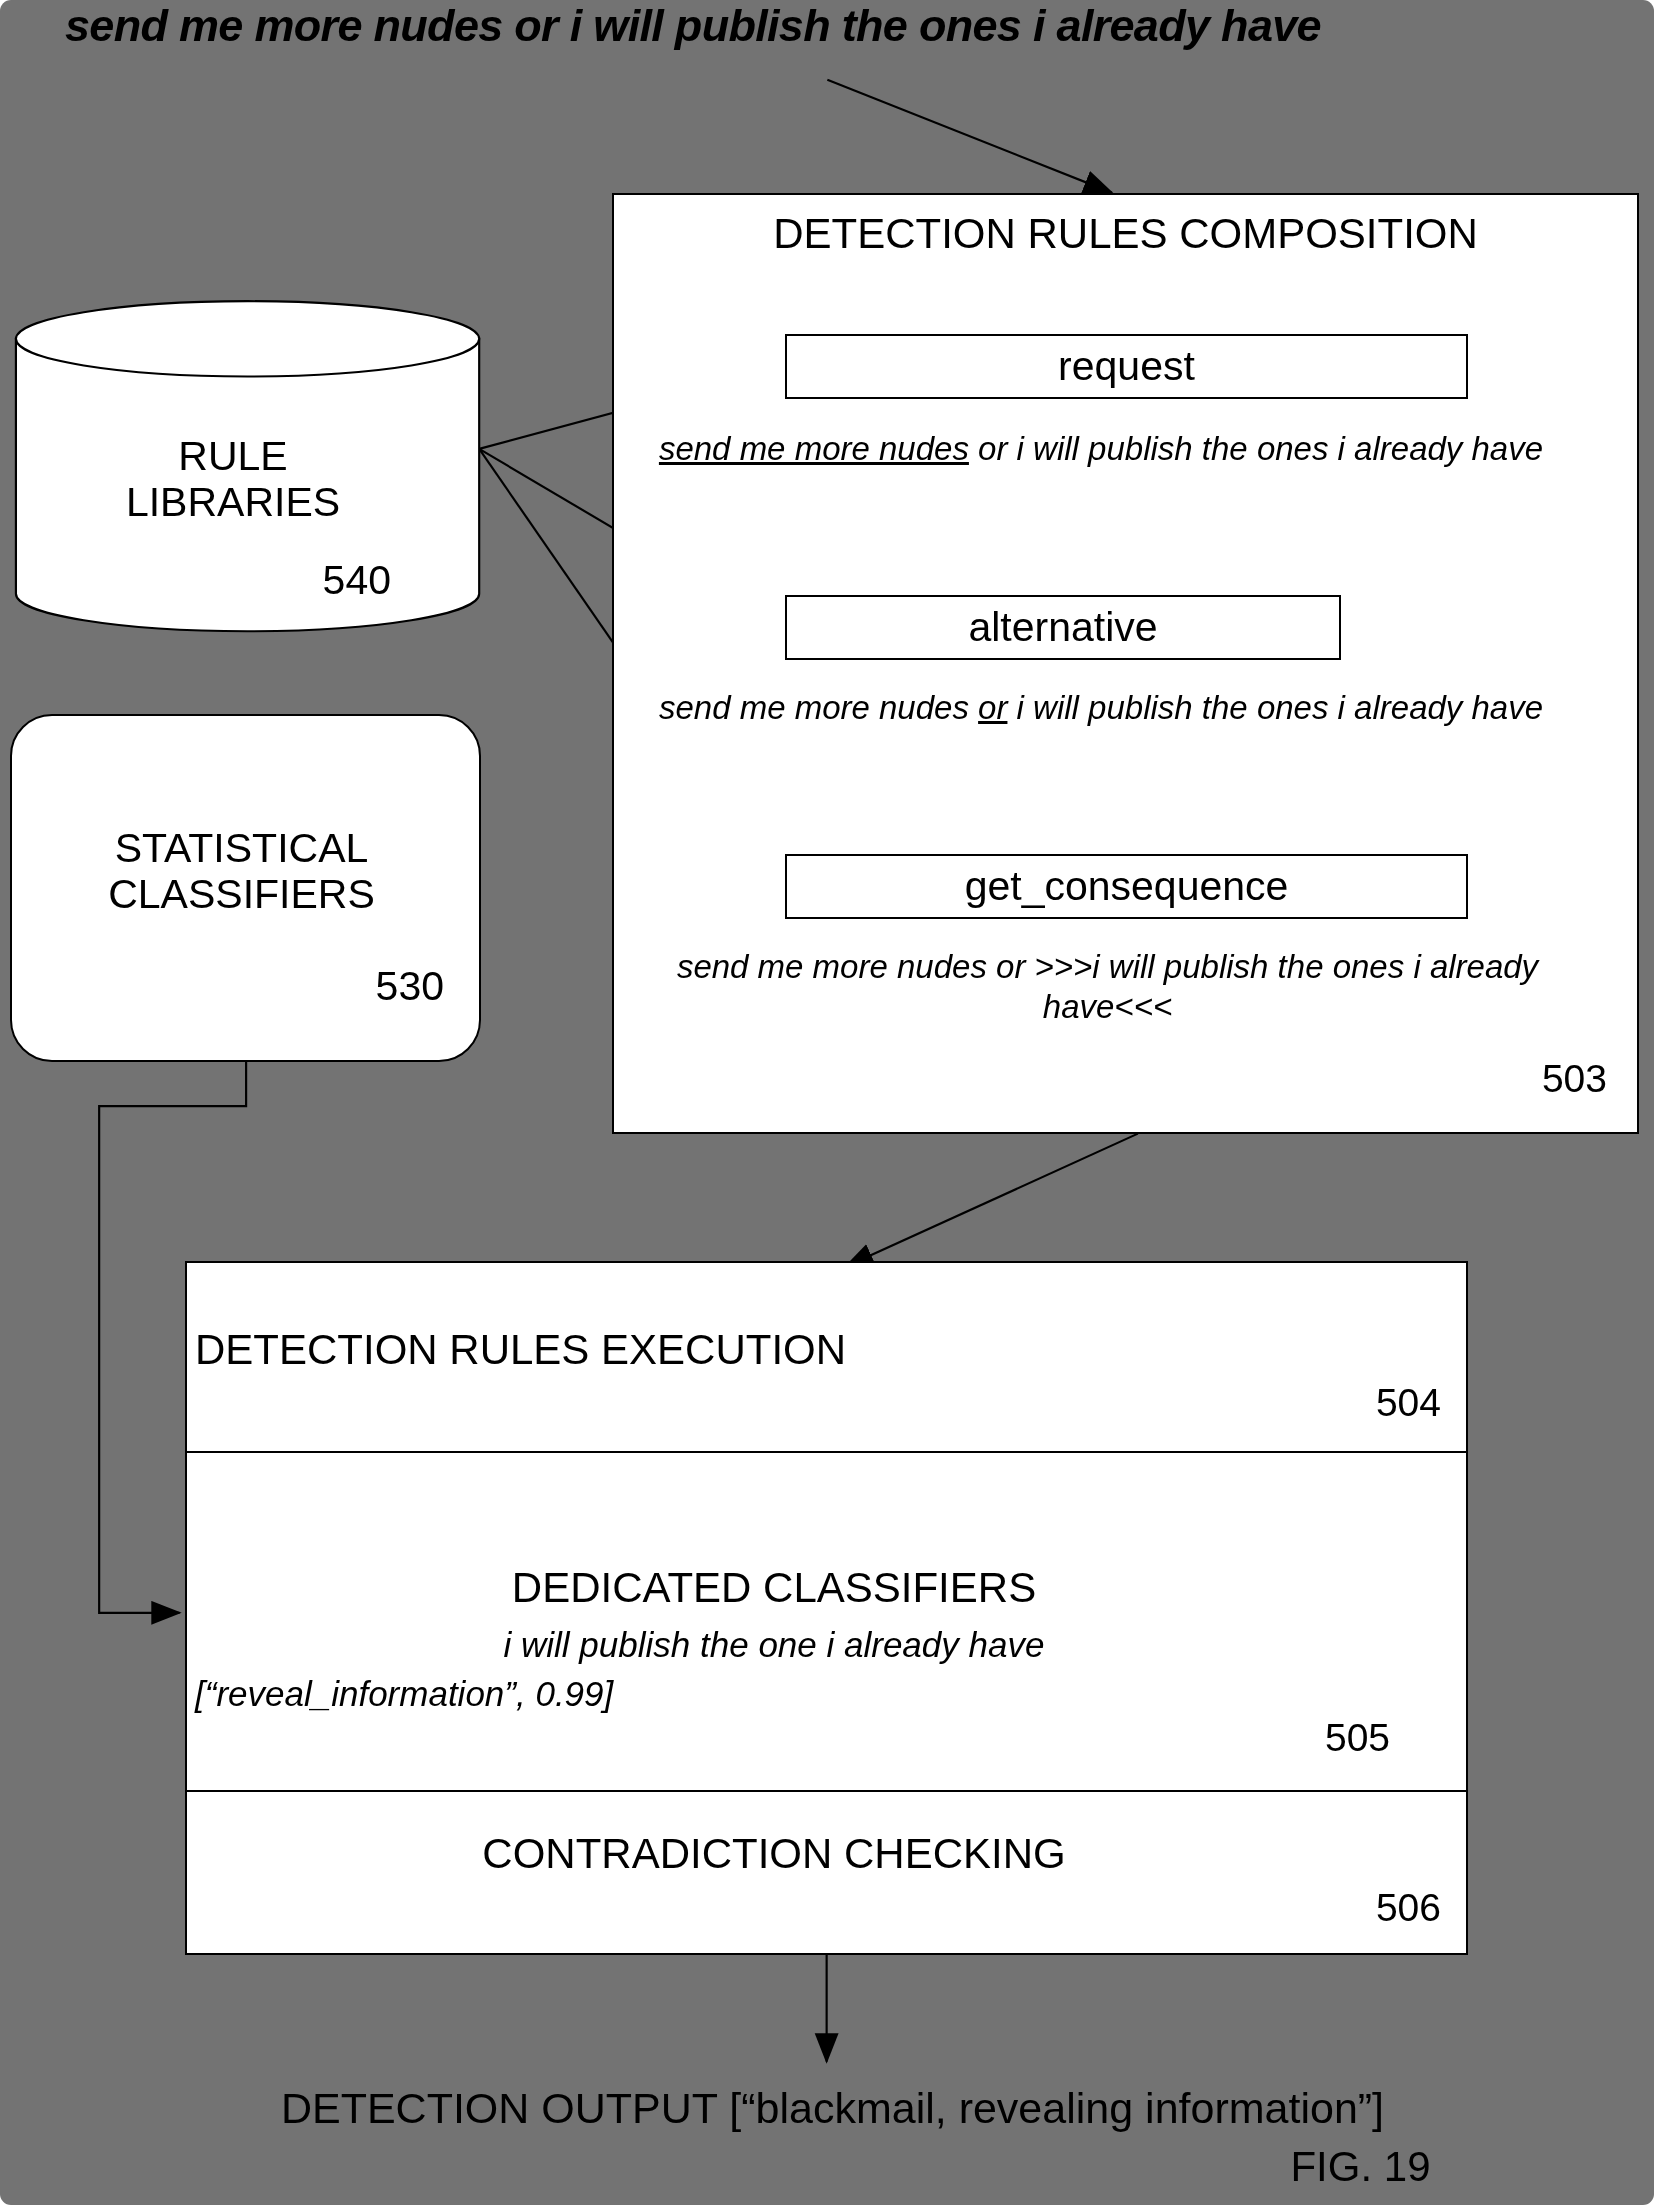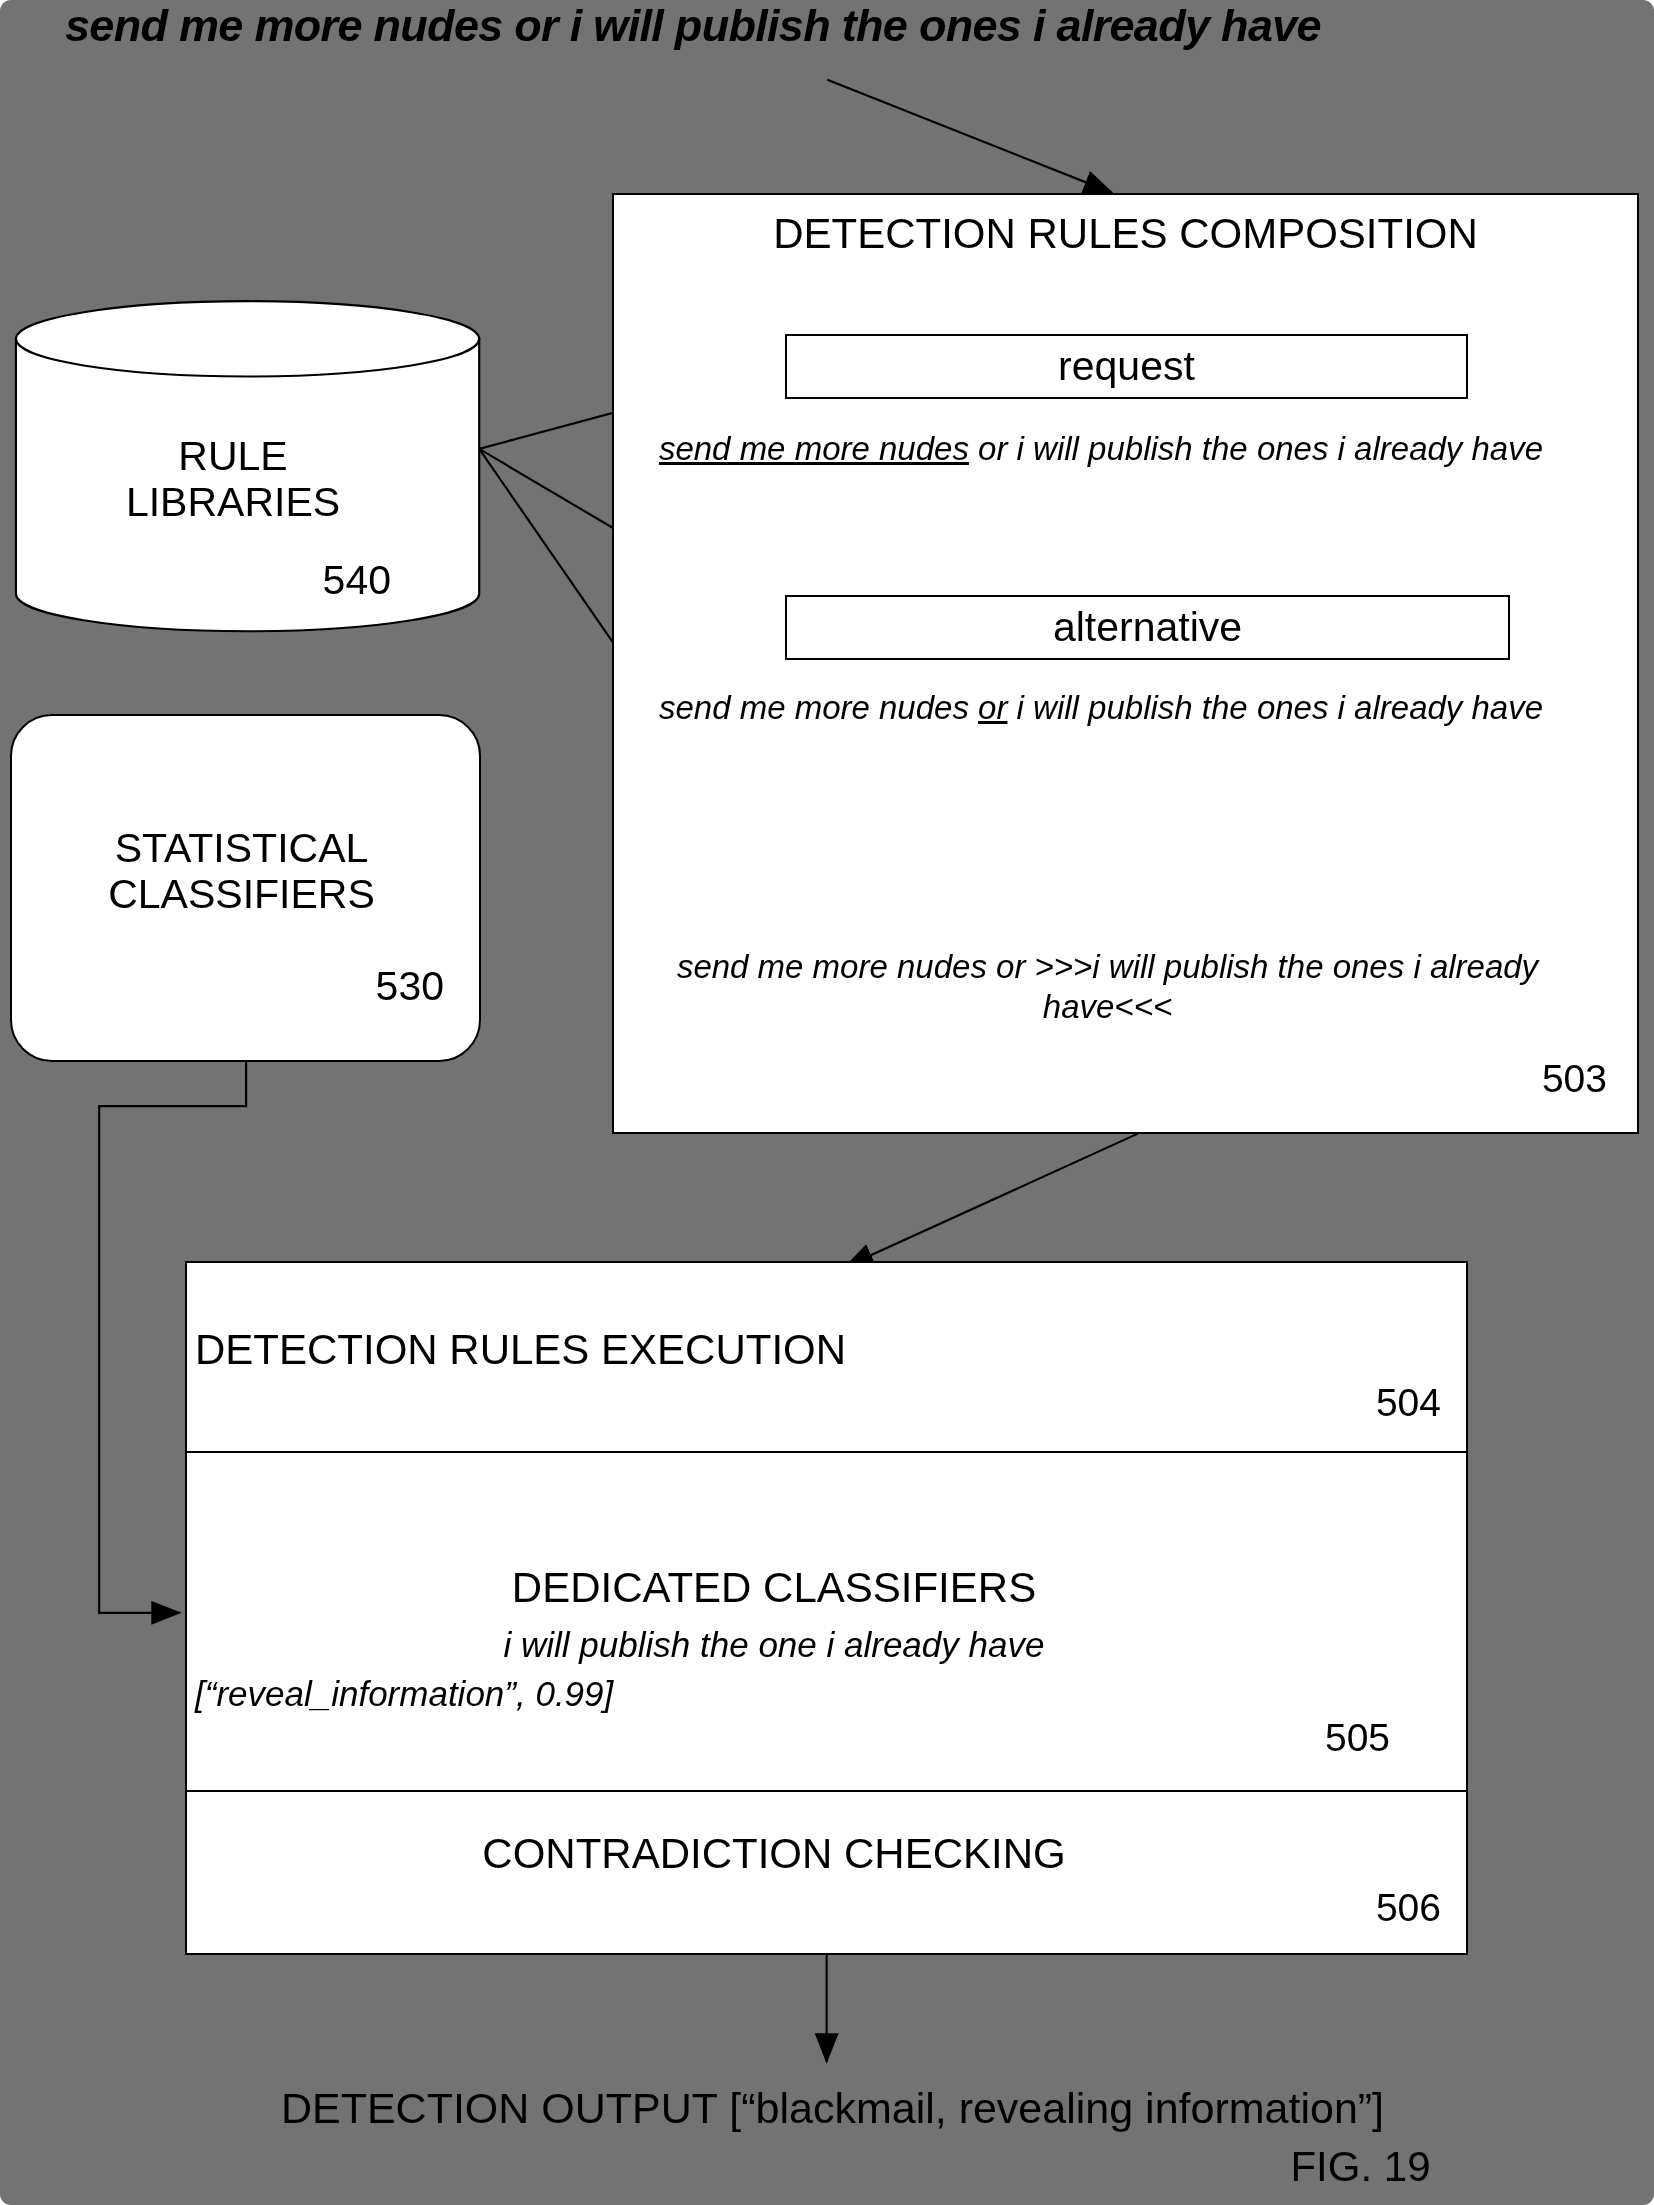--- a/index.html
+++ b/index.html
@@ -17,21 +17,21 @@
   
   #box503{position:absolute;left:612px;top:193px;width:1027px;height:941px;
           border:2.2px solid #000;box-sizing:border-box;background:#fff;}
   #title503{left:637px;top:210px;width:977px;font-size:42px;text-align:center;}
   #num503{left:1462px;top:1057px;width:145px;font-size:39px;text-align:right;}
 
   
   .rulebox{position:absolute;border:2.2px solid #000;box-sizing:border-box;background:#fff;
            display:flex;align-items:center;justify-content:center;font-size:41px;}
   #rb-request{left:785px;top:334px;width:683px;height:65px;}
-  #rb-alternative{left:785px;top:595px;width:725px;height:65px;}
+  #rb-alternative{left:785px;top:595px;width:556px;height:65px;}
   #rb-consequence{left:785px;top:854px;width:683px;height:65px;}
 
   .caption{position:absolute;width:898px;font-size:33px;font-style:italic;text-align:center;
            line-height:1.22;}
   #cap-request{left:652px;top:429px;}
   #cap-alternative{left:652px;top:688px;}
   #cap-consequence{left:637px;top:947px;width:941px;}
   #cyl-text{left:16px;top:434px;width:434px;font-size:41px;text-align:center;line-height:1.12;}
   #cyl-num{left:16px;top:557px;width:434px;font-size:41px;text-align:right;padding-right:59px;box-sizing:border-box;}
 
@@ -107,20 +107,23 @@
     <span class="u">send me more nudes</span><span> or i will publish the ones i already have</span>
   </div>
 
   <div class="rulebox" id="rb-alternative">
     <span>alternative</span>
   </div>
   <div class="caption" id="cap-alternative">
     <span>send me more nudes </span><span class="u">or</span><span> i will publish the ones i already have</span>
   </div>
 
+  <div class="rulebox" id="rb-consequence">
+    <span>get_consequence</span>
+  </div>
   <div class="caption" id="cap-consequence">send me more nudes or &gt;&gt;&gt;i will publish the ones i already have&lt;&lt;&lt;</div>
 
   <div class="txt" id="cyl-text"><span>RULE</span><br><span>LIBRARIES</span></div>
   <div class="txt" id="cyl-num">540</div>
 
   <div id="box530"></div>
   <div class="txt" id="t530"><span>STATISTICAL</span><br><span>CLASSIFIERS</span></div>
   <div class="txt" id="n530">530</div>
 
   <div id="stack">

